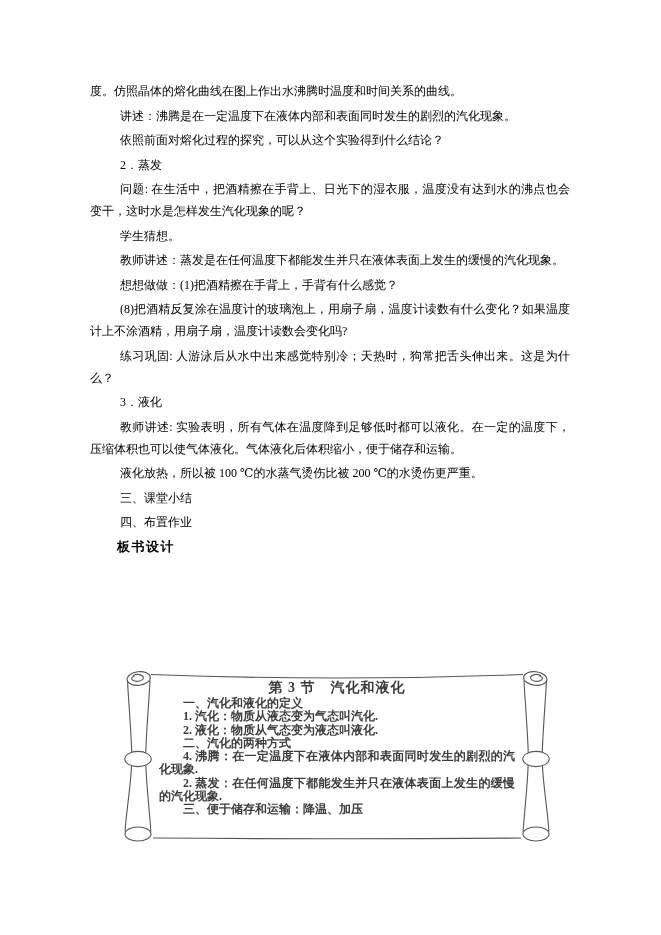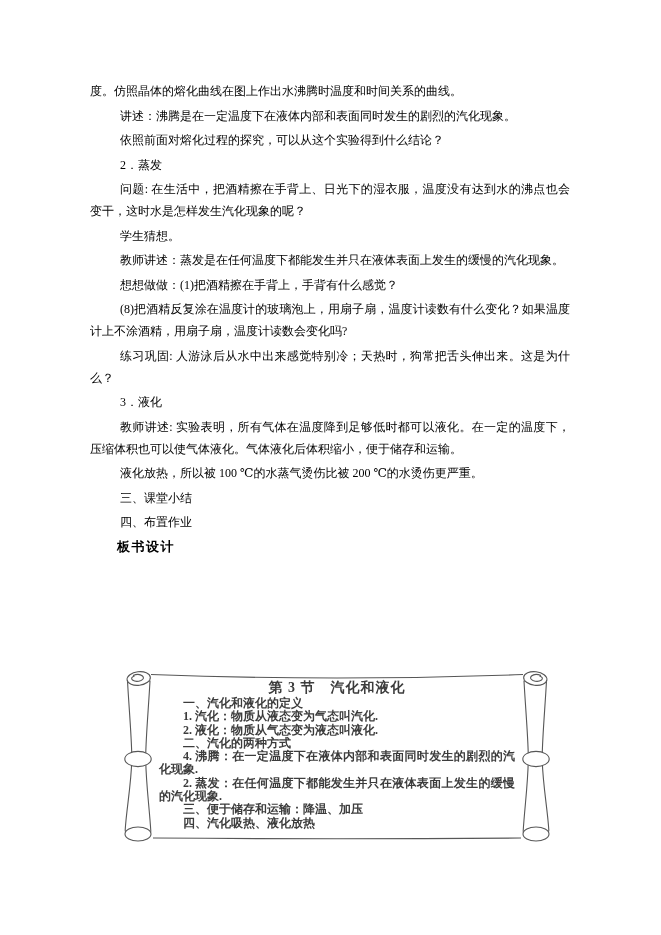--- a/index.html
+++ b/index.html
@@ -99,17 +99,16 @@
 
     <div class="board-text" style="color: rgb(60, 60, 60);">
       <p class="board-title">第 3 节　汽化和液化</p>
       <p class="board-line">一、汽化和液化的定义</p>
       <p class="board-line">1. 汽化：物质从液态变为气态叫汽化.</p>
       <p class="board-line">2. 液化：物质从气态变为液态叫液化.</p>
       <p class="board-line">二、汽化的两种方式</p>
       <p class="board-line">4. 沸腾：在一定温度下在液体内部和表面同时发生的剧烈的汽化现象.</p>
       <p class="board-line">2. 蒸发：在任何温度下都能发生并只在液体表面上发生的缓慢的汽化现象.</p>
       <p class="board-line">三、便于储存和运输：降温、加压</p>
-      <p class="board-line">四、汽化吸热、液化放热</p>
     </div>
   </div>
 
 </div>
 
 </body></html>

